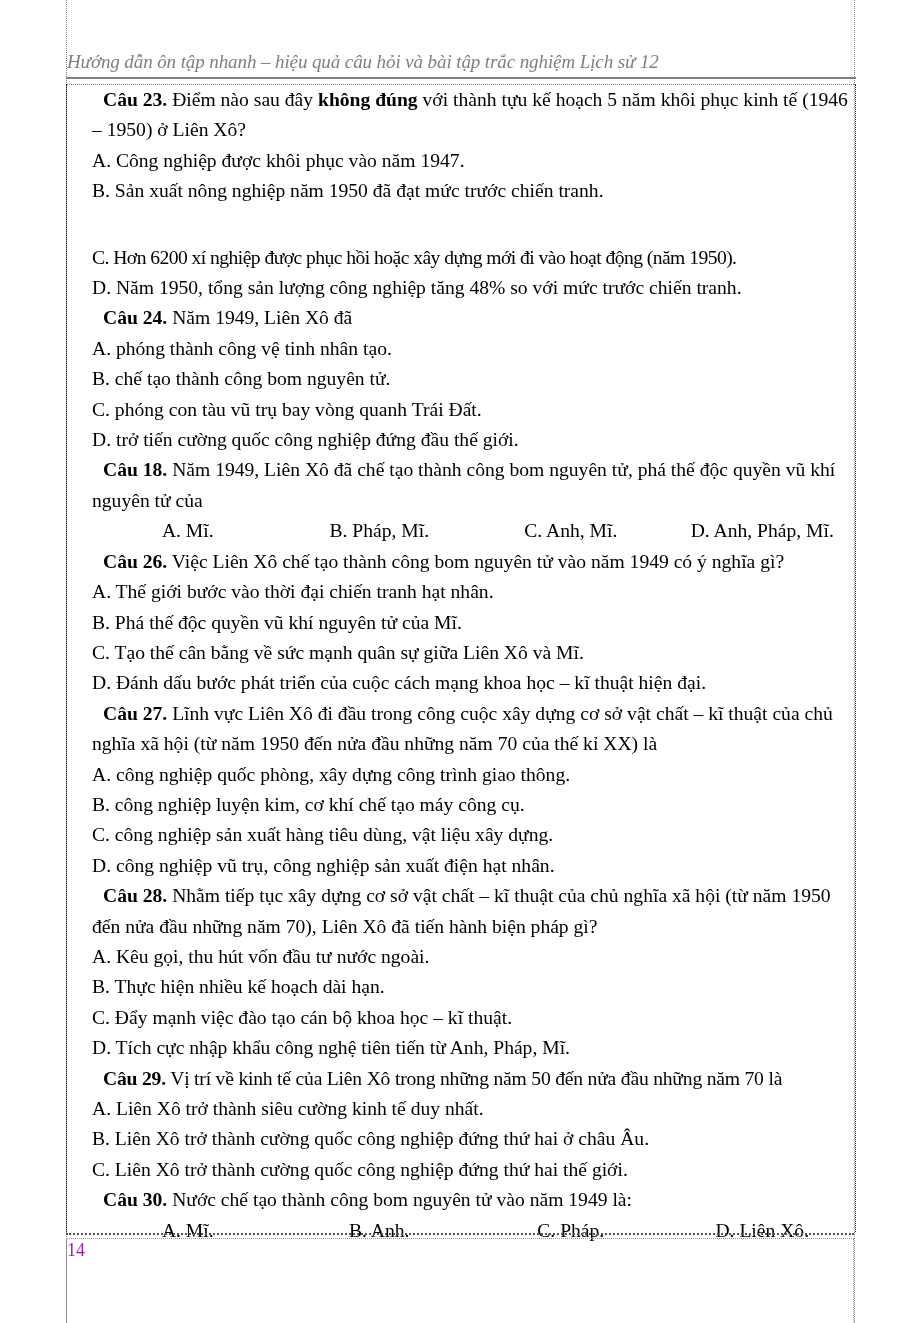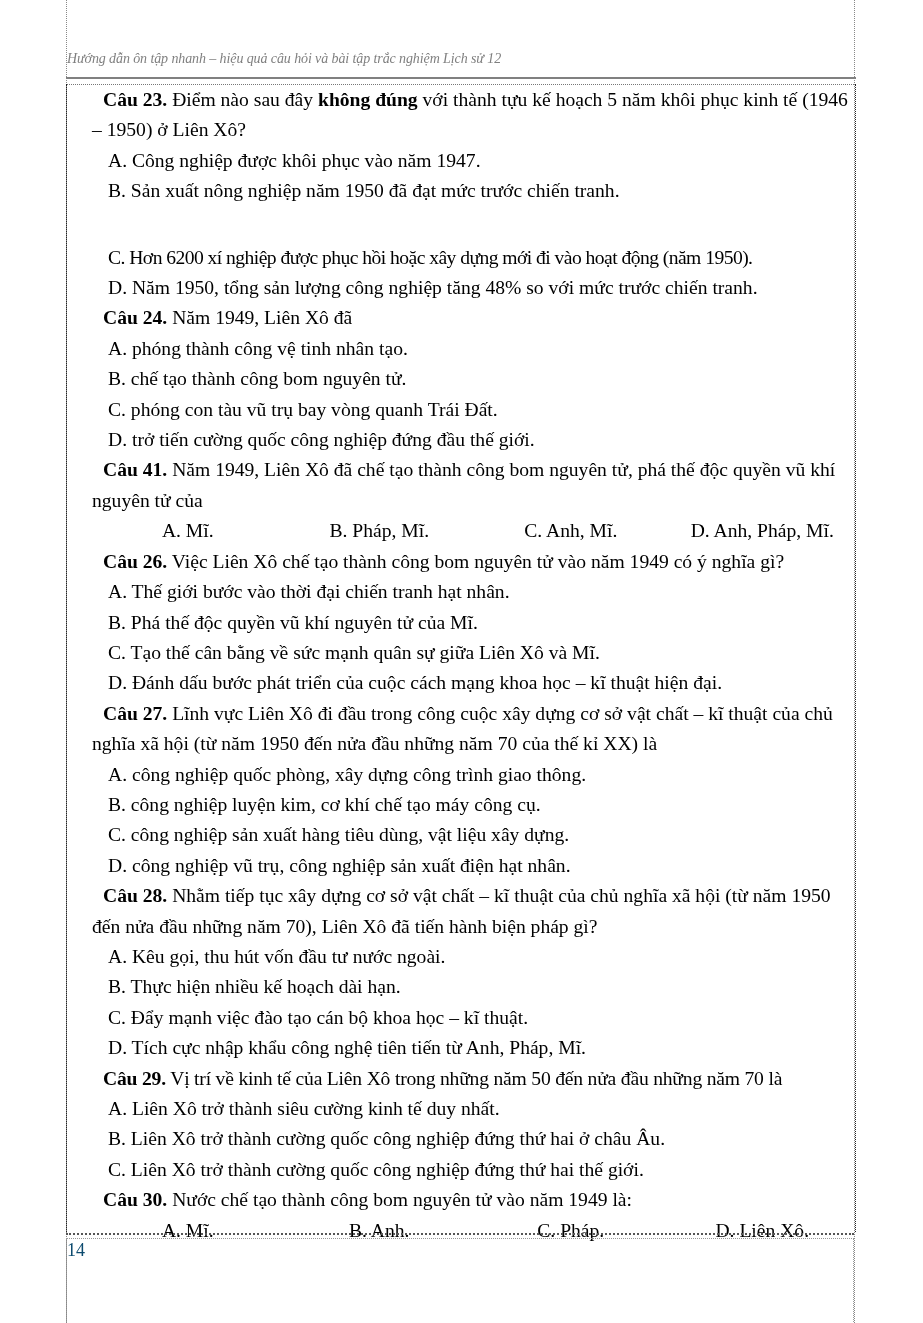--- a/index.html
+++ b/index.html
@@ -4,43 +4,43 @@
 <style>
   html, body { margin: 0; padding: 0; background: #ffffff; }
   body { width: 923px; height: 1323px; position: relative; overflow: hidden;
          font-family: "DejaVu Serif", "Liberation Serif", serif; color: #000; }
 
   
   .guide-v-left { position: absolute; left: 66px; top: 0; height: 1323px; border-left: 1px dotted #888; }
   .guide-v-right { position: absolute; left: 854px; top: 0; height: 1323px; border-left: 1px dotted #888; }
 
   .header-text { position: absolute; left: 67px; top: 51px; width: 790px;
-    font-family: "Liberation Serif", serif; font-style: italic; font-size: 14px;
+    font-family: "Liberation Serif", serif; font-style: italic; font-size: 19px;
     color: #7f7f7f; white-space: nowrap; letter-spacing: -0.1px; }
   .header-rule { position: absolute; left: 66px; top: 77px; width: 790px; height: 0; border-top: 2px solid #808080; }
   .header-dots { position: absolute; left: 66px; top: 84px; width: 788px; height: 0; border-top: 1px dotted #777; }
 
   .body-frame { position: absolute; left: 66px; top: 84px; width: 788px; height: 1148px;
     border-left: 1px dotted #222; border-right: 1px dotted #222; }
 
   .content { position: absolute; left: 68px; top: 85px; width: 790px;
     font-family: "Liberation Serif", serif; font-size: 19.6px; line-height: 30.4px; }
   .q-stem { padding-left: 24px; text-indent: -24px; white-space: normal; }
   .q-num { font-weight: bold; padding-left: 35px; }
   .q-strong { font-weight: bold; }
-  .opt { padding-left: 40px; white-space: nowrap; }
+  .opt { padding-left: 24px; white-space: nowrap; }
   .opt-row { display: flex; padding-left: 24px; white-space: nowrap; text-align: center; }
   .opt-row .cell { width: 196.5px; }
 
   .footer-rule { position: absolute; left: 66px; top: 1233px; width: 788px; height: 0; border-top: 2px dotted #555; }
   .footer-dots { position: absolute; left: 66px; top: 1238px; width: 788px; height: 0; border-top: 1px dotted #999; }
   .footer-frame { position: absolute; left: 66px; top: 1238px; width: 786px; height: 90px;
     border-left: 1px dotted #999; border-right: 1px dotted #999; }
   .page-num { position: absolute; left: 67px; top: 1240px; font-family: "Liberation Serif", serif;
-    font-size: 18px; color: #0c4a6e; }
+    font-size: 18px; color: #a21caf; }
 </style>
 </head>
 <body>
 
 <div class="guide-v-left"></div>
 <div class="guide-v-right"></div>
 
 <div class="header-text">Hướng dẫn ôn tập nhanh – hiệu quả câu hỏi và bài tập trắc nghiệm Lịch sử 12</div>
 <div class="header-rule"></div>
 <div class="header-dots"></div>
@@ -58,21 +58,21 @@
 
   <div>
     <div class="q-stem"><span class="q-num">Câu 24.</span><span> Năm 1949, Liên Xô đã</span></div>
     <div class="opt">A. phóng thành công vệ tinh nhân tạo.</div>
     <div class="opt">B. chế tạo thành công bom nguyên tử.</div>
     <div class="opt">C. phóng con tàu vũ trụ bay vòng quanh Trái Đất.</div>
     <div class="opt">D. trở tiến cường quốc công nghiệp đứng đầu thế giới.</div>
   </div>
 
   <div>
-    <div class="q-stem"><span class="q-num">Câu 41.</span><span> Năm 1949, Liên Xô đã chế tạo thành công bom nguyên tử, phá thế độc quyền vũ khí nguyên tử của</span></div>
+    <div class="q-stem"><span class="q-num">Câu 18.</span><span> Năm 1949, Liên Xô đã chế tạo thành công bom nguyên tử, phá thế độc quyền vũ khí nguyên tử của</span></div>
     <div class="opt-row">
       <span class="cell">A. Mĩ.</span>
       <span class="cell">B. Pháp, Mĩ.</span>
       <span class="cell">C. Anh, Mĩ.</span>
       <span class="cell">D. Anh, Pháp, Mĩ.</span>
     </div>
   </div>
 
   <div>
     <div class="q-stem"><span class="q-num">Câu 26.</span><span> Việc Liên Xô chế tạo thành công bom nguyên tử vào năm 1949 có ý nghĩa gì?</span></div>

